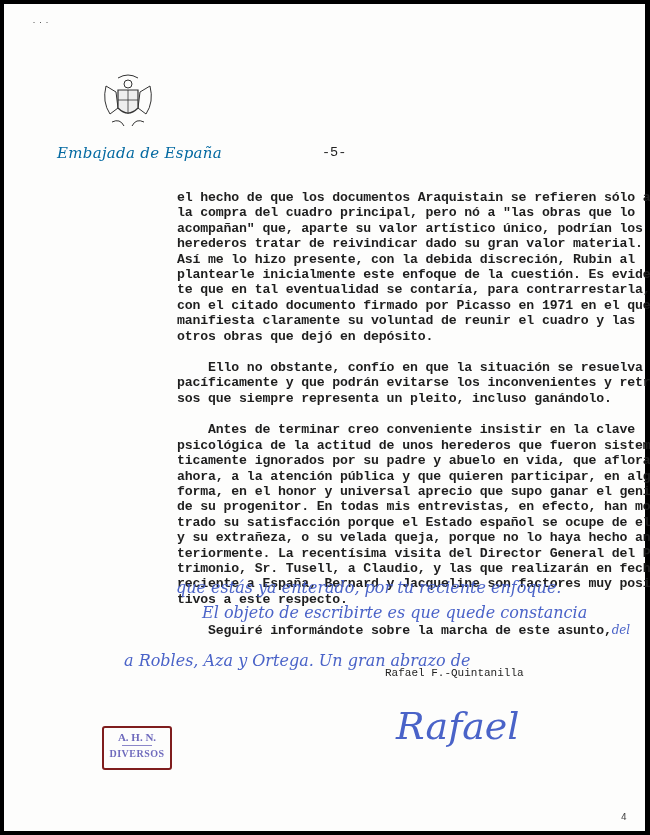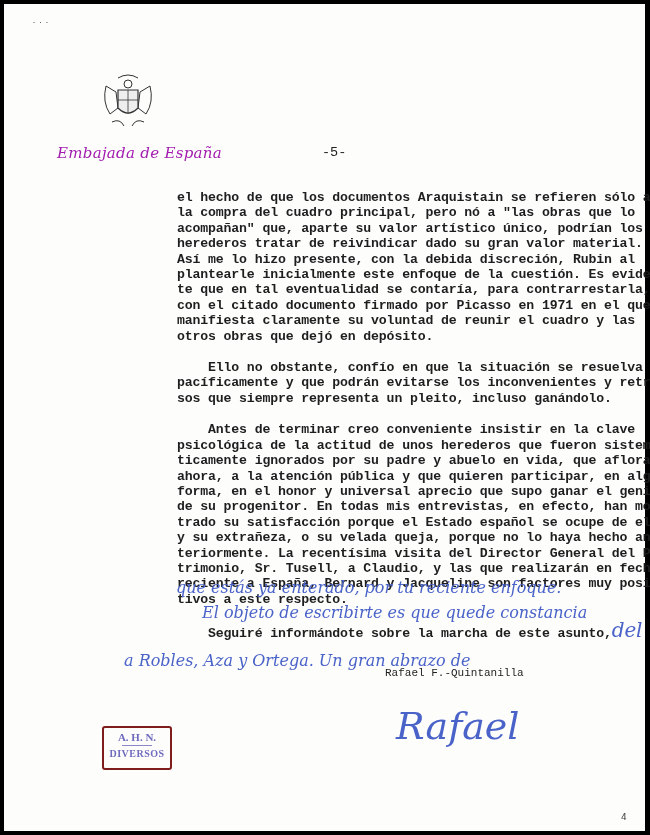--- a/index.html
+++ b/index.html
@@ -1,19 +1,19 @@
 <!DOCTYPE html>
 <html><head>
 <meta charset="utf-8">
 <style>
   html, body { margin:0; padding:0; }
   body { width:650px; height:835px; background:#000; position:relative; overflow:hidden; }
   .page { position:absolute; left:4px; top:4px; width:641px; height:827px; background:#fdfdfc; }
   .crest { position:absolute; left:96px; top:68px; width:56px; height:62px; }
-  .embassy { position:absolute; left:53px; top:140px; font-family:"DejaVu Serif", serif; font-style:italic; font-size:15px; color:#a21caf; letter-spacing:0.3px; }
+  .embassy { position:absolute; left:53px; top:140px; font-family:"DejaVu Serif", serif; font-style:italic; font-size:15px; color:#0369a1; letter-spacing:0.3px; }
   .pagenum { position:absolute; left:318px; top:141px; font-family:"Liberation Mono", monospace; font-size:13.5px; color:#222; }
   .body { position:absolute; left:173px; top:186px; width:460px; font-family:"Liberation Mono", monospace; font-size:13.2px; line-height:15.4px; color:#1e1e1e; letter-spacing:-0.15px; }
   .para { margin:0 0 16px 0; }
   .line { display:block; white-space:pre;font-weight:bold; }
   .ink { font-family:"DejaVu Serif", serif; font-style:italic; color:#4a63c8; }
   .hw { position:absolute; left:172px; font-family:"DejaVu Serif", serif; font-style:italic; font-size:16px; color:#4a63c8; white-space:pre; }
   .sig-name { position:absolute; left:381px; top:663px; font-family:"Liberation Mono", monospace; font-size:11px; color:#1e1e1e; }
   .stamp { position:absolute; left:98px; top:722px; width:66px; height:40px; border:2px solid #7f1d1d; border-radius:3px; color:#6f6bbd; font-family:"Liberation Serif", serif; text-align:center; }
   .stamp .t1 { font-size:11px; font-weight:bold; margin-top:3px; }
   .stamp .rule { width:30px; height:1px; background:#8b86c9; margin:2px auto; }
@@ -68,21 +68,21 @@
       <span class="line">forma, en el honor y universal aprecio que supo ganar el genio</span>
       <span class="line">de su progenitor. En todas mis entrevistas, en efecto, han mos-</span>
       <span class="line">trado su satisfacción porque el Estado español se ocupe de ellos</span>
       <span class="line">y su extrañeza, o su velada queja, porque no lo haya hecho an-</span>
       <span class="line">teriormente. La recentísima visita del Director General del Pa-</span>
       <span class="line">trimonio, Sr. Tusell, a Claudio, y las que realizarán en fecha</span>
       <span class="line">reciente a España, Bernard y Jacqueline son factores muy posi-</span>
       <span class="line">tivos a este respecto.</span>
     </div>
     <div class="para">
-      <span class="line" style="display:inline">    Seguiré informándote sobre la marcha de este asunto,</span><span class="ink" style="font-size:20px">del</span>
+      <span class="line" style="display:inline">    Seguiré informándote sobre la marcha de este asunto,</span><span class="ink" style="font-size:12px">del</span>
     </div>
   </div>
 
   <div class="hw" style="top:574px">que estás ya enterado, por tu reciente enfoque.</div>
   <div class="hw" style="top:599px; left:198px">El objeto de escribirte es que quede constancia</div>
   <div class="hw" style="top:647px; left:120px">a Robles, Aza y Ortega. Un gran abrazo de</div>
 
   <div class="sig-name">Rafael F.-Quintanilla</div>
   <div class="hw" style="top:700px; left:392px; font-size:38px">Rafael</div>
 

